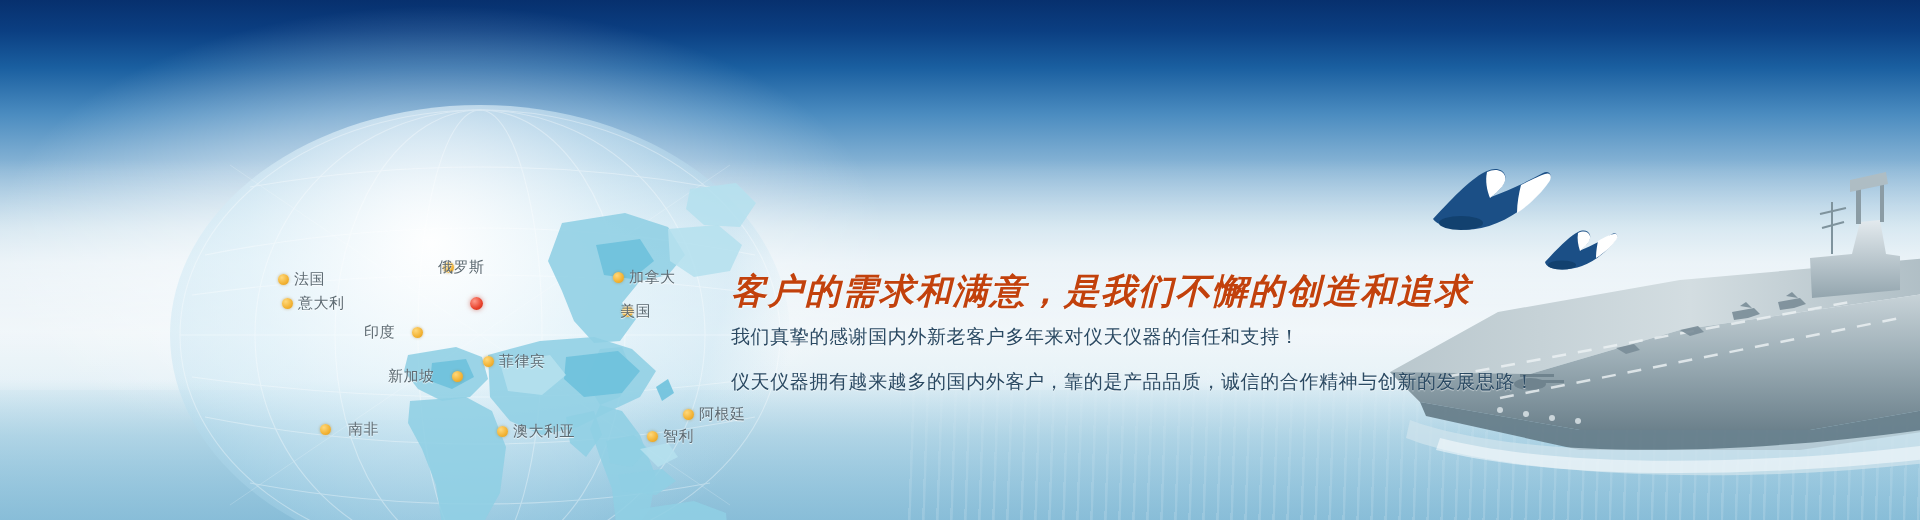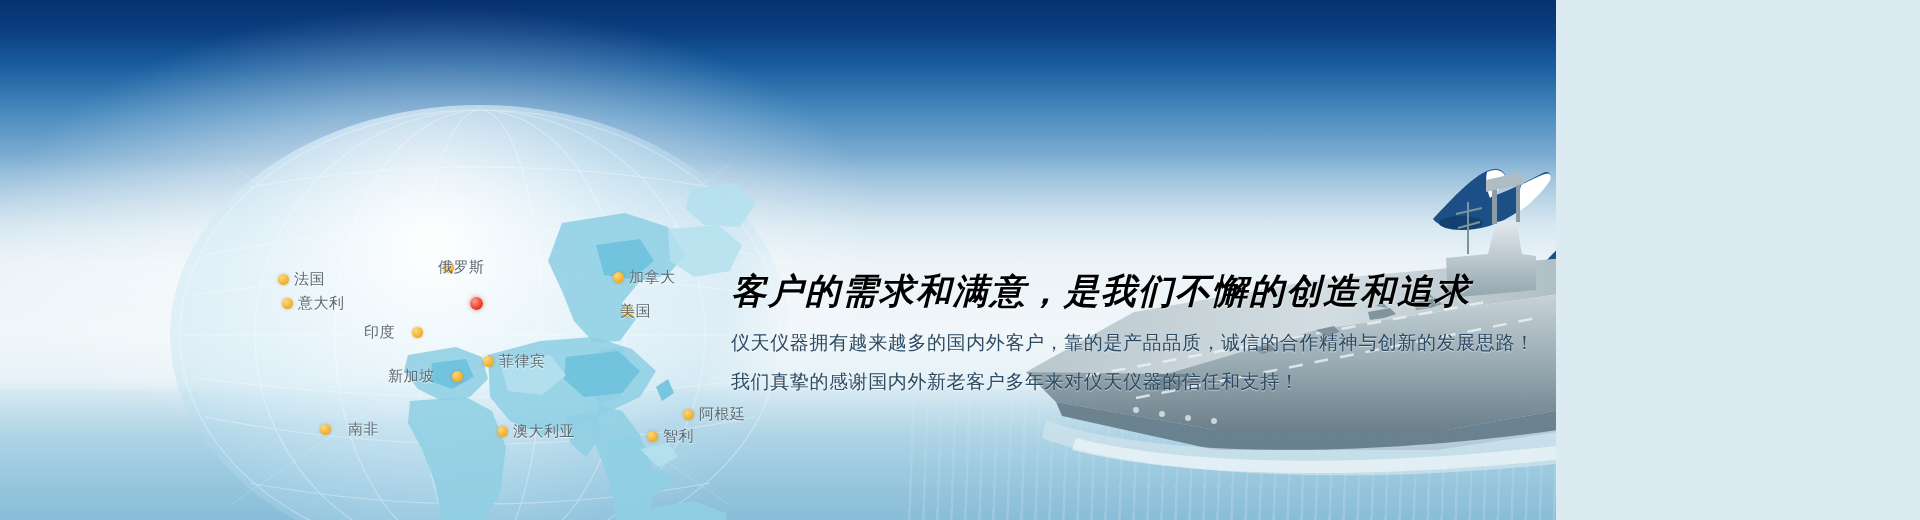--- a/index.html
+++ b/index.html
@@ -1,21 +1,21 @@
 <!DOCTYPE html>
 <html><head>
 <meta charset="utf-8">
 <style>
   html,body{margin:0;padding:0;}
   body{
     width:1920px;height:520px;overflow:hidden;
     font-family:"Liberation Sans","DejaVu Sans",sans-serif;
     background:#dceaf2;
   }
-  .banner{position:relative;width:1556px;height:520px;overflow:hidden;}
+  .banner{position:relative;width:1920px;height:520px;overflow:hidden;}
 
   
   .bg-sky{
     position:absolute;inset:0;
     background:
       linear-gradient(to bottom,
         #07306e 0%,
         #0b3f82 6%,
         #1a5fa0 13%,
         #4b8cc0 22%,
@@ -83,21 +83,21 @@
   
   .gull{position:absolute;}
 
   
   .carrier{position:absolute;right:-20px;bottom:28px;width:560px;height:330px;}
 
   
   .textblock{position:absolute;left:731px;top:270px;width:820px;}
   .headline{
     font-size:35px;font-weight:bold;font-style:italic;
-    color:#000000;letter-spacing:2px;line-height:1.2;
+    color:#c2410c;letter-spacing:2px;line-height:1.2;
     white-space:nowrap;
     text-shadow:0 1px 2px rgba(255,255,255,.7);
   }
   .subline{
     margin-top:16px;
     font-size:19px;color:#2b4a63;letter-spacing:.6px;line-height:1.55;
     white-space:nowrap;
     text-shadow:0 1px 1px rgba(255,255,255,.6);
   }
   .subline.second{margin-top:10px;}
@@ -270,17 +270,17 @@
       <circle cx="172" cy="256" r="3"></circle>
       <circle cx="198" cy="259" r="3"></circle>
     </g>
 
     <path d="M30 258 C120 292 320 300 556 266 L556 300 C330 326 120 312 26 276 Z" fill="#cfe3ec" opacity=".75"></path>
     <path d="M60 276 C160 302 340 308 556 282 L556 296 C340 320 160 314 56 288 Z" fill="#ffffff" opacity=".5"></path>
   </svg>
 
   <div class="textblock">
     <div class="headline">客户的需求和满意，是我们不懈的创造和追求</div>
+    <div class="subline second">我们真挚的感谢国内外新老客户多年来对仪天仪器的信任和支持！</div>
     <div class="subline">仪天仪器拥有越来越多的国内外客户，靠的是产品品质，诚信的合作精神与创新的发展思路！</div>
-    <div class="subline second">我们真挚的感谢国内外新老客户多年来对仪天仪器的信任和支持！</div>
   </div>
 
 </div>
 
 </body></html>

